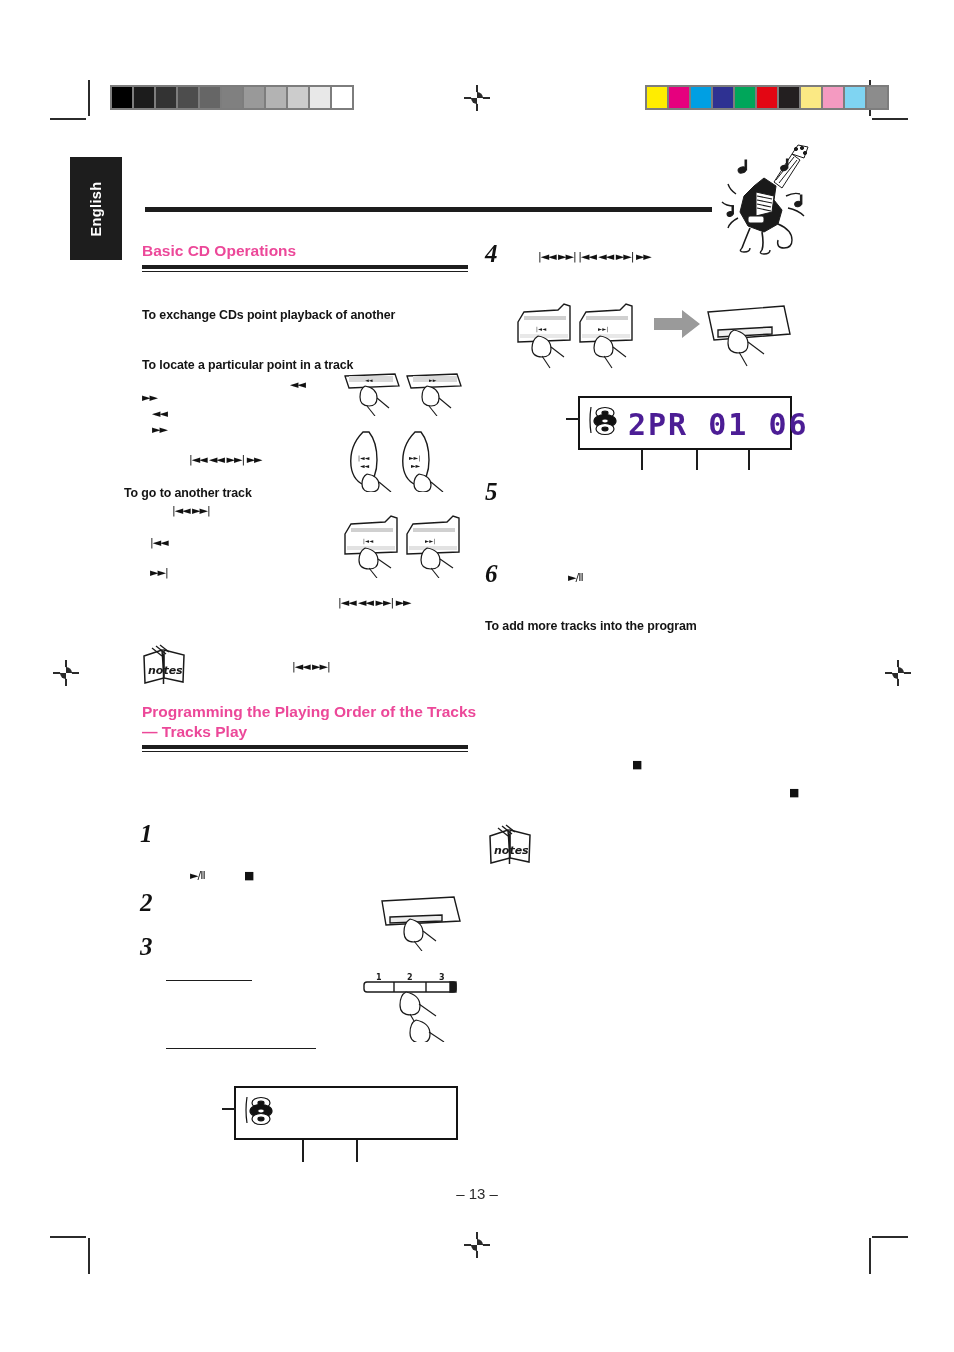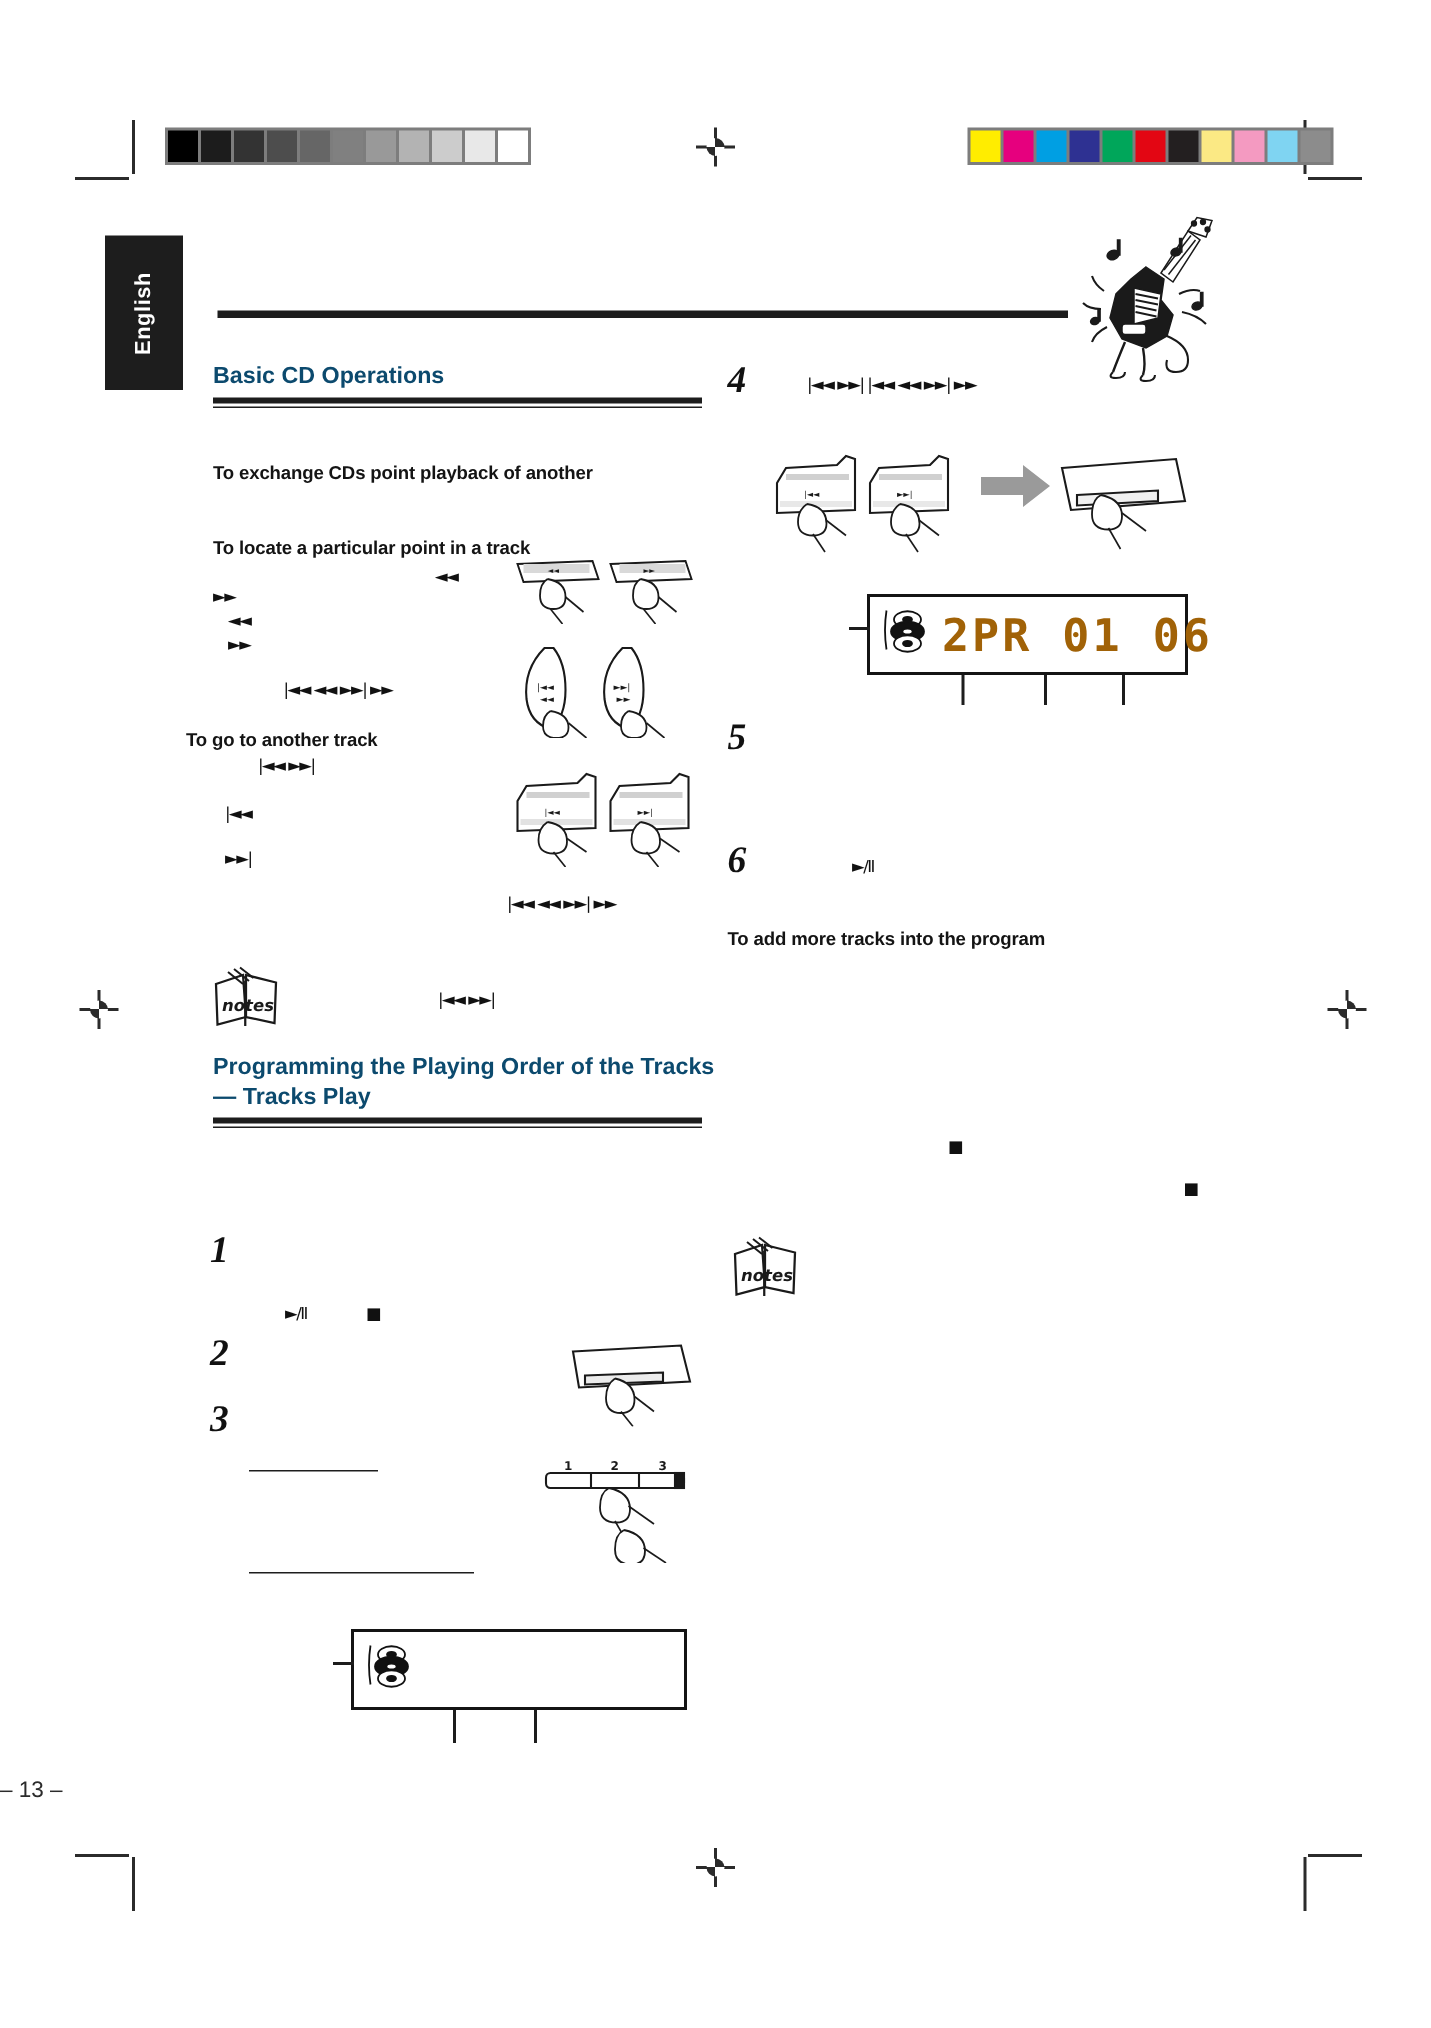--- a/index.html
+++ b/index.html
@@ -38,21 +38,21 @@
     transform:rotate(-90deg);
     transform-origin:center;
     white-space:nowrap;
     color:#fff; font-weight:bold; font-size:14.5px;
     letter-spacing:0.4px;
     position:absolute; left:-24px; top:44px; width:100px; text-align:center;
   }
 
   
   .toprule { position:absolute; left:145px; top:207px; width:567px; height:5px; background:#1d1d1d; }
-  .sect-h { position:absolute; font-weight:bold; color:#0c4a6e; }
+  .sect-h { position:absolute; font-weight:bold; color:#ec4899; }
   .sect-rule-thick { position:absolute; height:3.6px; background:#1d1d1d; }
   .sect-rule-thin  { position:absolute; height:1.3px; background:#1d1d1d; }
 
   
   .sub-h { position:absolute; font-size:12.4px; font-weight:bold; color:#141414; letter-spacing:-0.1px; }
   .step-num { position:absolute; font-size:25px; font-weight:bold; font-style:italic; color:#111; font-family:"Liberation Serif", serif; }
   .glyph { position:absolute; font-size:11px; color:#111; letter-spacing:-1px; font-family:"DejaVu Sans", sans-serif; }
   .underline-blank { position:absolute; height:1.2px; background:#1d1d1d; }
 
   
@@ -60,29 +60,29 @@
 
   
   .lcd {
     position:absolute; border:2.4px solid #141414; background:#fff;
     display:flex; align-items:center;
   }
   .lcd .cdic { position:absolute; left:8px; top:6px; width:34px; height:32px; }
   .lcd .segs {
     position:absolute; left:48px; top:50%; transform:translateY(-45%);
     font-family:"DejaVu Sans Mono", monospace;
-    font-size:30px; font-weight:bold; color:#a16207;
+    font-size:30px; font-weight:bold; color:#4c1d95;
     letter-spacing:2px; white-space:nowrap;
   }
   .lcd .segs .dash { font-size:22px; letter-spacing:1px; }
   .leader { position:absolute; width:1.6px; background:#1d1d1d; }
 
   
   .art { position:absolute; }
-  .pgnum { position:absolute; width:100%; font-size:15px; color:#2b2b2b;
+  .pgnum { position:absolute; width:100%; text-align:center; font-size:15px; color:#2b2b2b;
            font-family:"Liberation Sans", sans-serif; }
 </style>
 </head>
 <body>
 
 <div class="page">
 
   <div class="trim" style="left:88px;top:80px;width:1.6px;height:36px;"></div>
   <div class="trim" style="left:50px;top:118px;width:36px;height:1.6px;"></div>
   <div class="trim" style="left:869px;top:80px;width:1.6px;height:36px;"></div>

